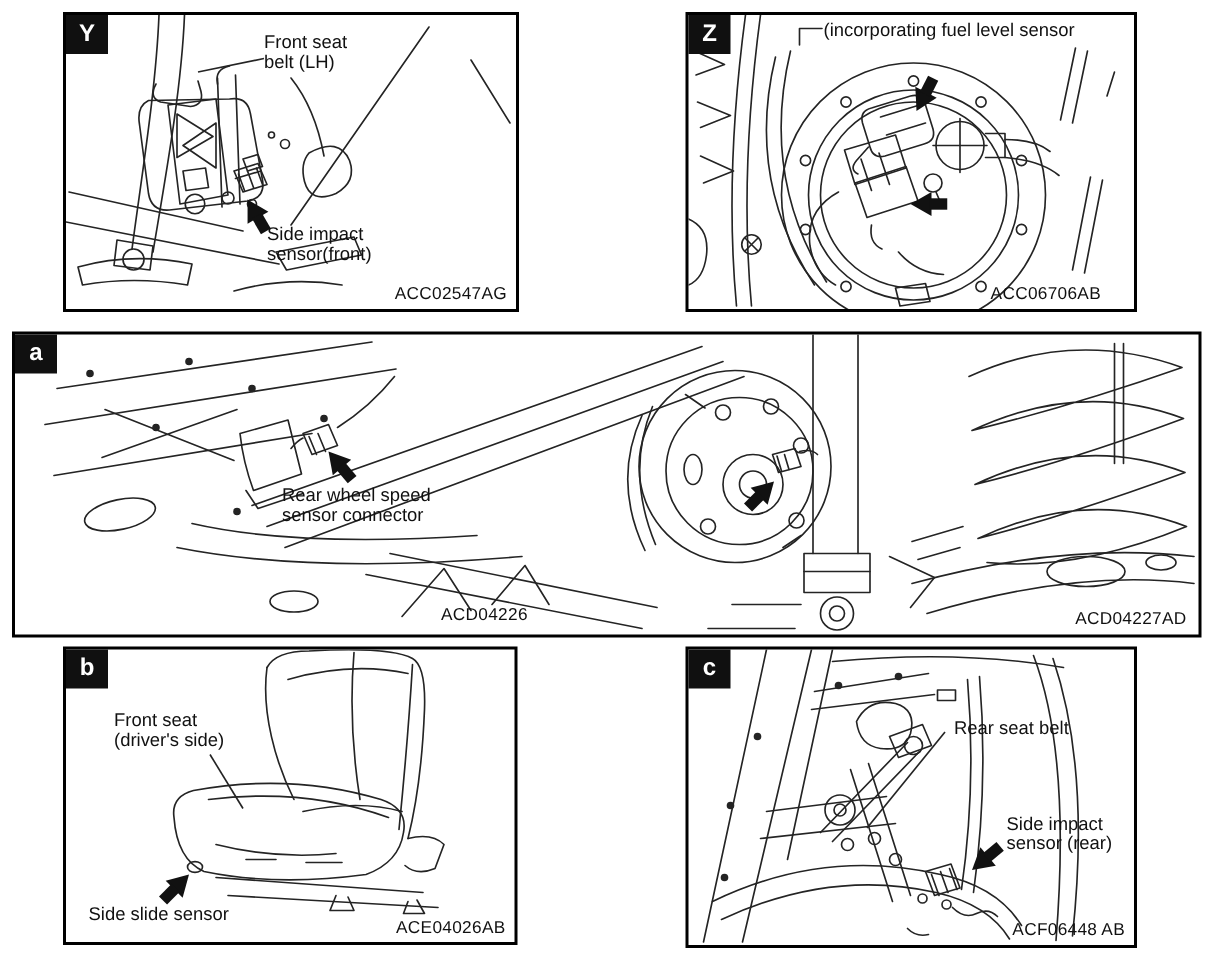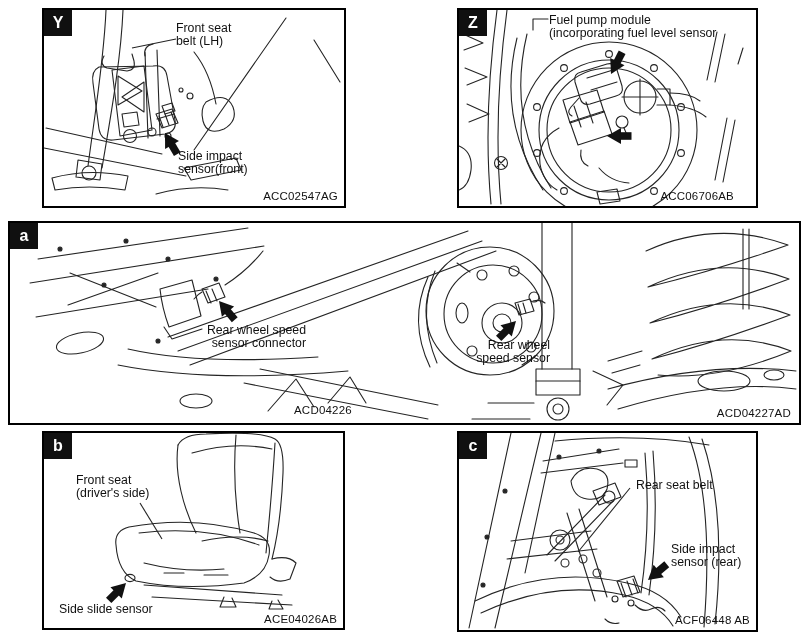--- a/index.html
+++ b/index.html
@@ -3,21 +3,21 @@
 <meta charset="utf-8">
 <style>
   html,body{margin:0;padding:0;background:#fff;}
   .page{position:relative;width:811px;height:640px;background:#ffffff;
         font-family:"Liberation Sans", sans-serif;overflow:hidden;}
   .panel{position:absolute;border:2px solid #000;background:#fff;box-sizing:border-box;}
   .art{position:absolute;left:0;top:0;width:100%;height:100%;display:block;}
   .tag{position:absolute;left:0;top:0;width:28px;height:26px;background:#101010;color:#fff;
        font-weight:bold;font-size:16px;display:flex;align-items:center;justify-content:center;z-index:3;}
   .callout{position:absolute;font-size:12.3px;line-height:13px;color:#111;white-space:nowrap;z-index:2;}
-  .callout.center{text-align:right;}
+  .callout.center{text-align:left;}
   .code{position:absolute;font-weight:normal;font-size:11.5px;color:#111;z-index:2;letter-spacing:0.2px;}
 </style>
 </head>
 <body>
 
 <svg width="0" height="0" style="position:absolute" aria-hidden="true">
   <defs>
     <g id="arr">
       <polygon points="0,0 14,-8 14,8"></polygon>
       <rect x="12.5" y="-3.8" width="12" height="7.6"></rect>
@@ -152,21 +152,20 @@
 
         <path d="M74,20 v-11 h15"></path>
       </g>
       <use href="#arr" transform="translate(152,64) rotate(-63)" fill="#111"></use>
       <use href="#arr" transform="translate(148,126) rotate(0)" fill="#111"></use>
     </svg>
     <div class="tag">
       <span>Z</span>
     </div>
     <div class="callout" style="left:90px;top:4px">
-      <div>Fuel pump module</div>
       <div>(incorporating fuel level sensor</div>
     </div>
     <div class="code" style="right:22px;bottom:4px">ACC06706AB</div>
   </section>
 
   <section class="panel" style="left:8px;top:221px;width:793px;height:204px">
     <svg class="art" viewBox="0 0 789 200">
       <g stroke="#242424" fill="none" stroke-width="1.1" stroke-linecap="round" stroke-linejoin="round">
 
         <path d="M28,36 L238,5"></path>
@@ -246,24 +245,20 @@
       <use href="#arr" transform="translate(209,78) rotate(50)" fill="#111"></use>
       <use href="#arr" transform="translate(506,98) rotate(135)" fill="#111"></use>
     </svg>
     <div class="tag">
       <span>a</span>
     </div>
     <div class="callout center" style="left:178px;top:101px;width:118px">
       <div>Rear wheel speed</div>
       <div>sensor connector</div>
     </div>
-    <div class="callout center" style="left:440px;top:116px;width:100px">
-      <div>Rear wheel</div>
-      <div>speed sensor</div>
-    </div>
     <div class="code" style="left:284px;top:181px">ACD04226</div>
     <div class="code" style="right:8px;bottom:4px">ACD04227AD</div>
   </section>
 
   <section class="panel" style="left:42px;top:431px;width:303px;height:199px">
     <svg class="art" viewBox="0 0 299 195">
       <g stroke="#242424" fill="none" stroke-width="1.1" stroke-linecap="round" stroke-linejoin="round">
 
         <path d="M134,12 Q140,1 162,1 Q216,-2 231,6 Q240,11 239,40 Q237,90 228,126"></path>
         <path d="M134,12 C130,42 140,76 152,100"></path>

